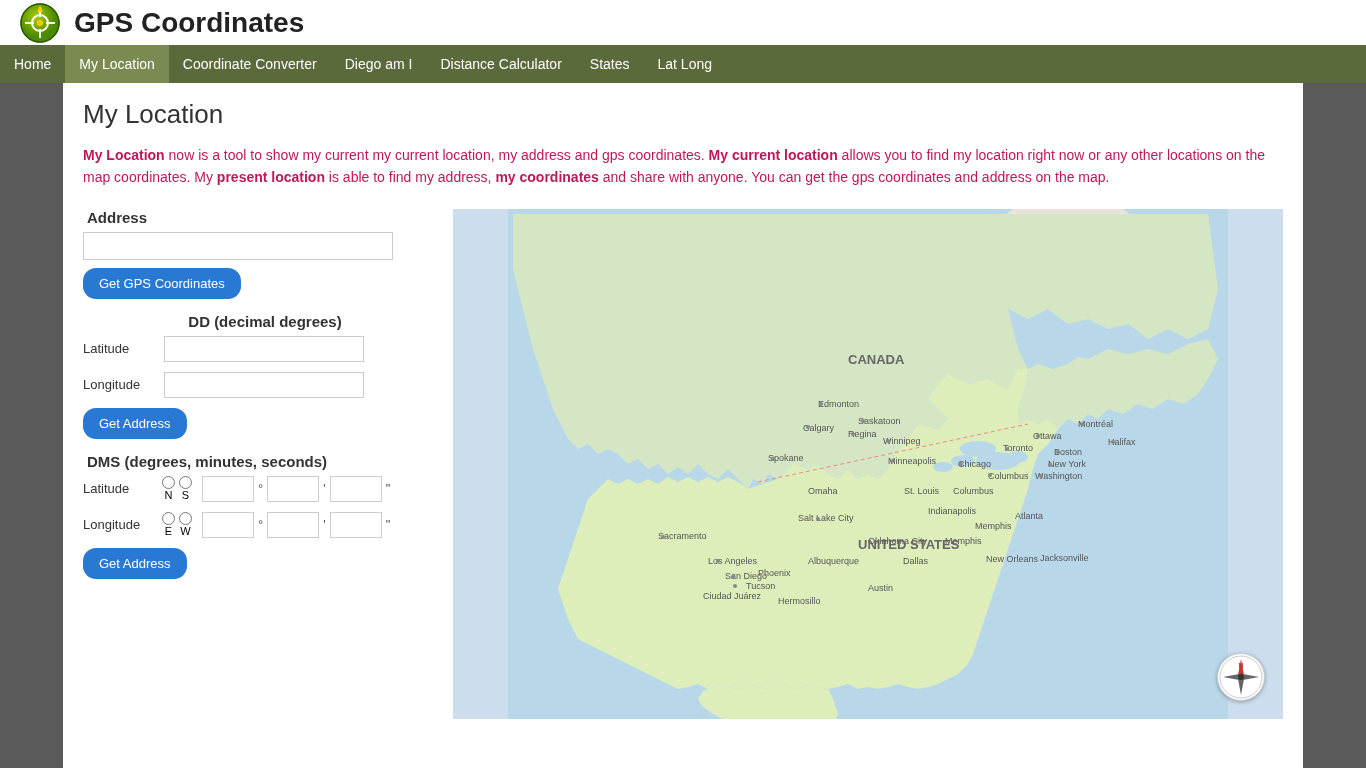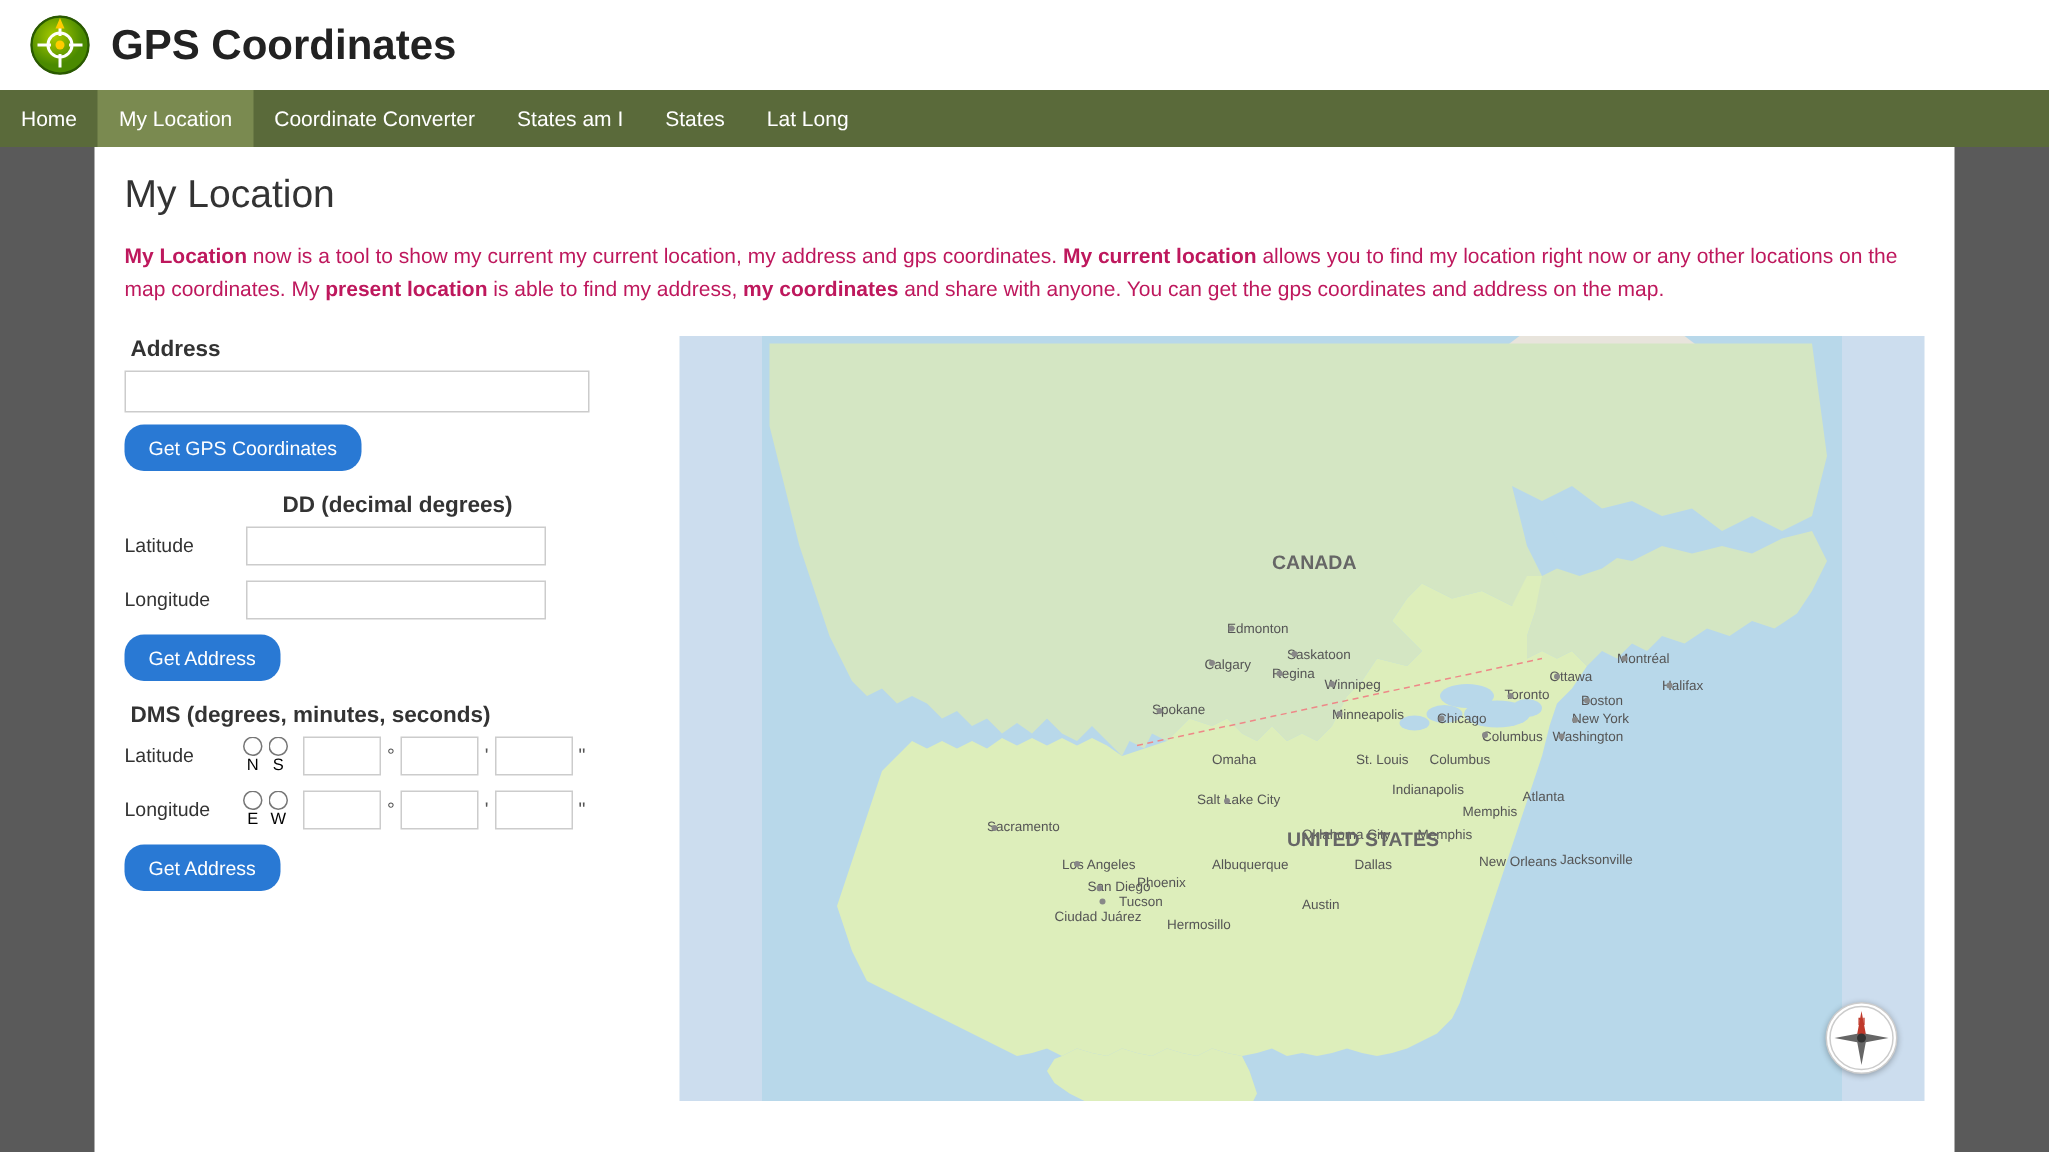--- a/index.html
+++ b/index.html
@@ -4,21 +4,21 @@
   <style>
     * { margin: 0; padding: 0; box-sizing: border-box; }
     body { font-family: Arial, sans-serif; font-size: 14px; background: #5a5a5a; }
 
     
     #header {
       background: #fff;
       display: flex;
       align-items: center;
       padding: 8px 20px;
-      height: 60px;
+      height: 45px;
     }
     #logo-icon {
       width: 40px;
       height: 40px;
       margin-right: 14px;
       flex-shrink: 0;
     }
     #site-title {
       font-size: 28px;
       font-weight: bold;
@@ -229,21 +229,22 @@
 
     <polygon points="20,2 17,9 23,9" fill="#ffcc00"></polygon>
   </svg>
   <span id="site-title">GPS Coordinates</span>
 </div>
 
 <nav id="navbar">
   <a class="nav-item">Home</a>
   <a class="nav-item active">My Location</a>
   <a class="nav-item">Coordinate Converter</a>
-  <a class="nav-item">States am I</a>
+  <a class="nav-item">Diego am I</a>
+  <a class="nav-item">Distance Calculator</a>
   <a class="nav-item">States</a>
   <a class="nav-item">Lat Long</a>
 </nav>
 
 <div id="main-content">
   <h1 id="page-title">My Location</h1>
 
   <p id="description">
     <span class="bold">My Location</span><span> now is a tool to show my current my current location, my address and gps coordinates. </span><span class="bold">My current location</span><span> allows you to find my location right now or any other locations on the map coordinates. My </span><span class="bold">present location</span><span> is able to find my address, </span><span class="bold">my coordinates</span><span> and share with anyone. You can get the gps coordinates and address on the map.</span>
   </p>

